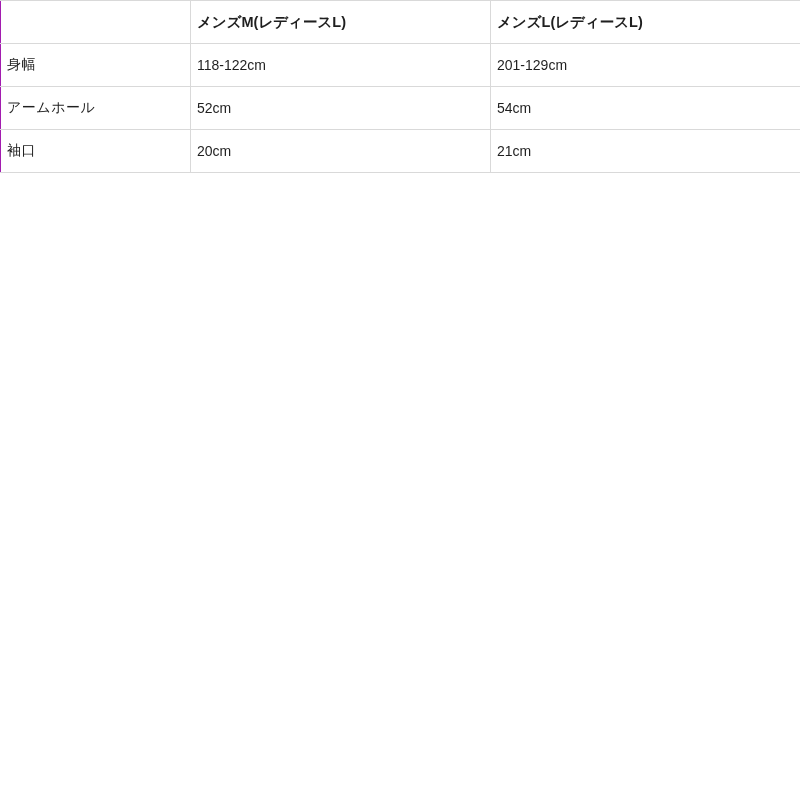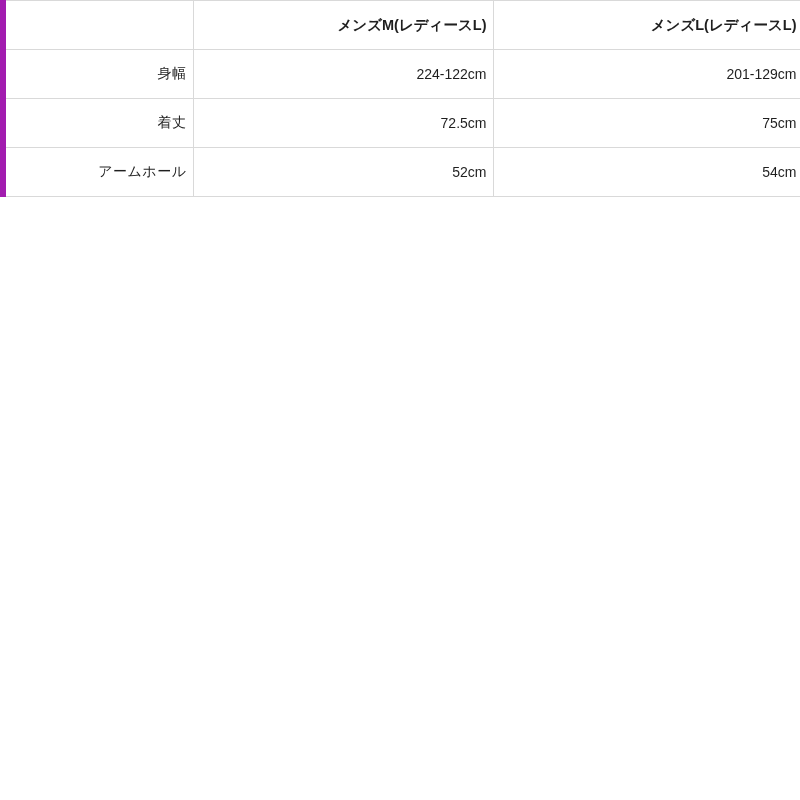--- a/index.html
+++ b/index.html
@@ -28,36 +28,36 @@
   }
   .size-table col.c0 { width: 190px; }
   .size-table col.c1 { width: 300px; }
   .size-table col.c2 { width: 310px; }
 
   .size-table th,
   .size-table td {
     border: 1px solid #d9d9d9;
     border-top: none;
     border-left: none;
-    height: 49px;
+    height: 43px;
     padding: 8px 6px;
     font-size: 14px;
     font-weight: normal;
-    text-align: right;
+    text-align: left;
     vertical-align: middle;
     box-sizing: border-box;
     color: #1f1f1f;
   }
   .size-table tr:first-child th,
   .size-table tr:first-child td {
     border-top: 1px solid #d9d9d9;
   }
   .size-table th:first-child,
   .size-table td:first-child {
-    border-left: 6px solid #a21caf;
+    border-left: 1px solid #a21caf;
     margin-left: 46px;
   }
   .size-table thead th {
     font-weight: bold;
     font-size: 14.5px;
     background: #ffffff;
   }
   .size-table thead th.corner {
     background: #ffffff;
   }
@@ -79,28 +79,28 @@
     <thead>
       <tr>
         <th class="corner"></th>
         <th>メンズM(レディースL)</th>
         <th>メンズL(レディースL)</th>
       </tr>
     </thead>
     <tbody>
       <tr>
         <th class="rowhead">身幅</th>
-        <td>224-122cm</td>
+        <td>118-122cm</td>
         <td>201-129cm</td>
-      </tr>
-      <tr>
-        <th class="rowhead">着丈</th>
-        <td>72.5cm</td>
-        <td>75cm</td>
       </tr>
       <tr>
         <th class="rowhead">アームホール</th>
         <td>52cm</td>
         <td>54cm</td>
       </tr>
+      <tr>
+        <th class="rowhead">袖口</th>
+        <td>20cm</td>
+        <td>21cm</td>
+      </tr>
     </tbody>
   </table>
 </div>
 
 </body></html>

